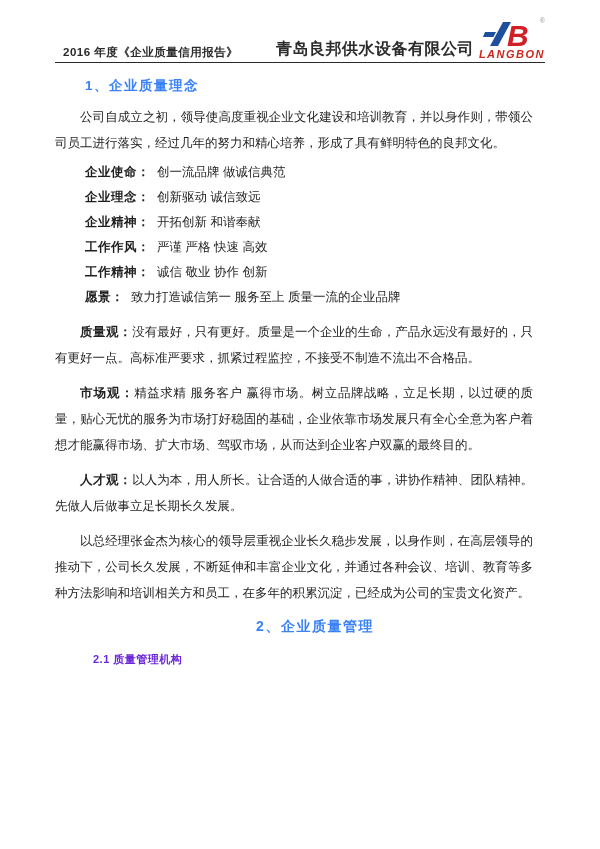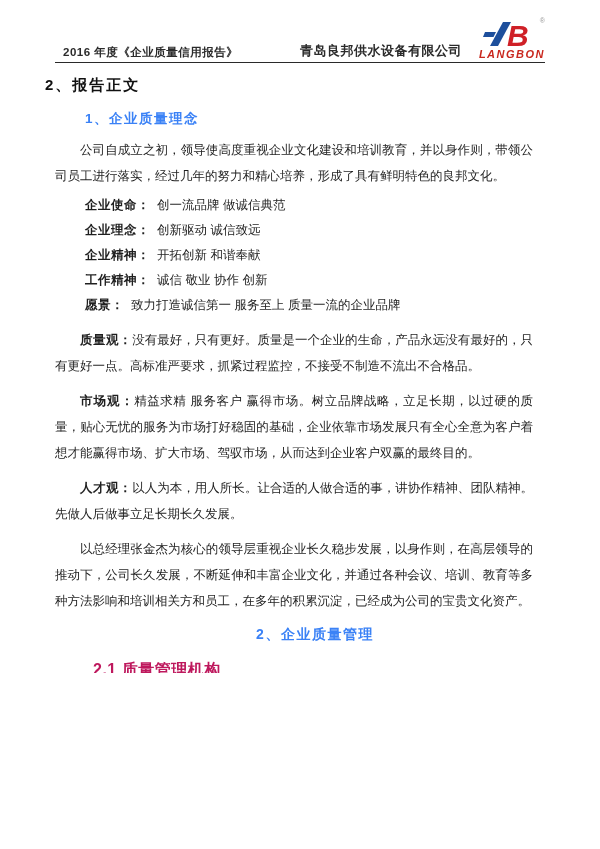--- a/index.html
+++ b/index.html
@@ -19,22 +19,22 @@
   .hdr-row {
     position:absolute; left:0; right:0; bottom:2px;
     display:flex; justify-content:space-between; align-items:flex-end;
   }
   .hdr-left {
     font-size:11.5px; font-weight:bold; color:#2b2b2b; letter-spacing:0.5px;
     padding-left:8px;
   }
   .hdr-right { display:flex; align-items:flex-end; }
   .company {
-    font-size:13px; font-weight:bold; color:#2b2b2b; letter-spacing:0.5px;
-    margin-right:17px;
+    font-size:16px; font-weight:bold; color:#2b2b2b; letter-spacing:0.5px;
+    margin-right:5px;
   }
   .brand-block {
     display:flex; flex-direction:column; align-items:center; position:relative;
   }
   .logo-mark { position:relative; width:58px; height:28px; }
   .logo-mark svg { display:block; }
   .reg-sym {
     position:absolute; right:-4px; top:-3px;
     font-size:7px; color:#9a9a9a; font-weight:normal;
   }
@@ -46,21 +46,21 @@
   .content { position:absolute; left:55px; right:55px; top:62px; }
   .h-main {
     font-size:15px; font-weight:bold; color:#111;
     margin:14px 0 0 -10px; letter-spacing:2px;
   }
   .h-sec {
     font-size:13.5px; font-weight:bold; color:#3b82f6;
     margin:15px 0 0 30px; letter-spacing:1.5px;
   }
   .h-sub {
-    font-size:16px; font-weight:bold; color:#be185d;
+    font-size:11px; font-weight:bold; color:#6d28d9;
     margin:16px 0 0 38px; letter-spacing:0.5px;
   }
   p.para {
     font-size:12.5px; line-height:26px; text-align:justify;
     text-indent:2em; margin:9px 12px 0 0;
   }
   p.para b { letter-spacing:0.5px; }
   .culture-list { margin-top:4px; }
   .cl-item {
     font-size:12.5px; line-height:25px; padding-left:30px;
@@ -93,35 +93,37 @@
             <span class="reg-sym">®</span>
           </span>
           <span class="brand-word">LANGBON</span>
         </span>
       </span>
     </div>
   </header>
 
   <main class="content">
 
-    <div class="h-main">2、报告正文</div>
 
     <div class="h-sec">1、企业质量理念</div>
 
     <p class="para">公司自成立之初，领导使高度重视企业文化建设和培训教育，并以身作则，带领公司员工进行落实，经过几年的努力和精心培养，形成了具有鲜明特色的良邦文化。</p>
 
     <div class="culture-list">
       <div class="cl-item">
         <b>企业使命：</b><span>创一流品牌 做诚信典范</span>
       </div>
       <div class="cl-item">
         <b>企业理念：</b><span>创新驱动 诚信致远</span>
       </div>
       <div class="cl-item">
         <b>企业精神：</b><span>开拓创新 和谐奉献</span>
+      </div>
+      <div class="cl-item">
+        <b>工作作风：</b><span>严谨 严格 快速 高效</span>
       </div>
       <div class="cl-item">
         <b>工作精神：</b><span>诚信 敬业 协作 创新</span>
       </div>
       <div class="cl-item">
         <b>愿景：</b><span>致力打造诚信第一 服务至上 质量一流的企业品牌</span>
       </div>
     </div>
 
     <p class="para vp">

